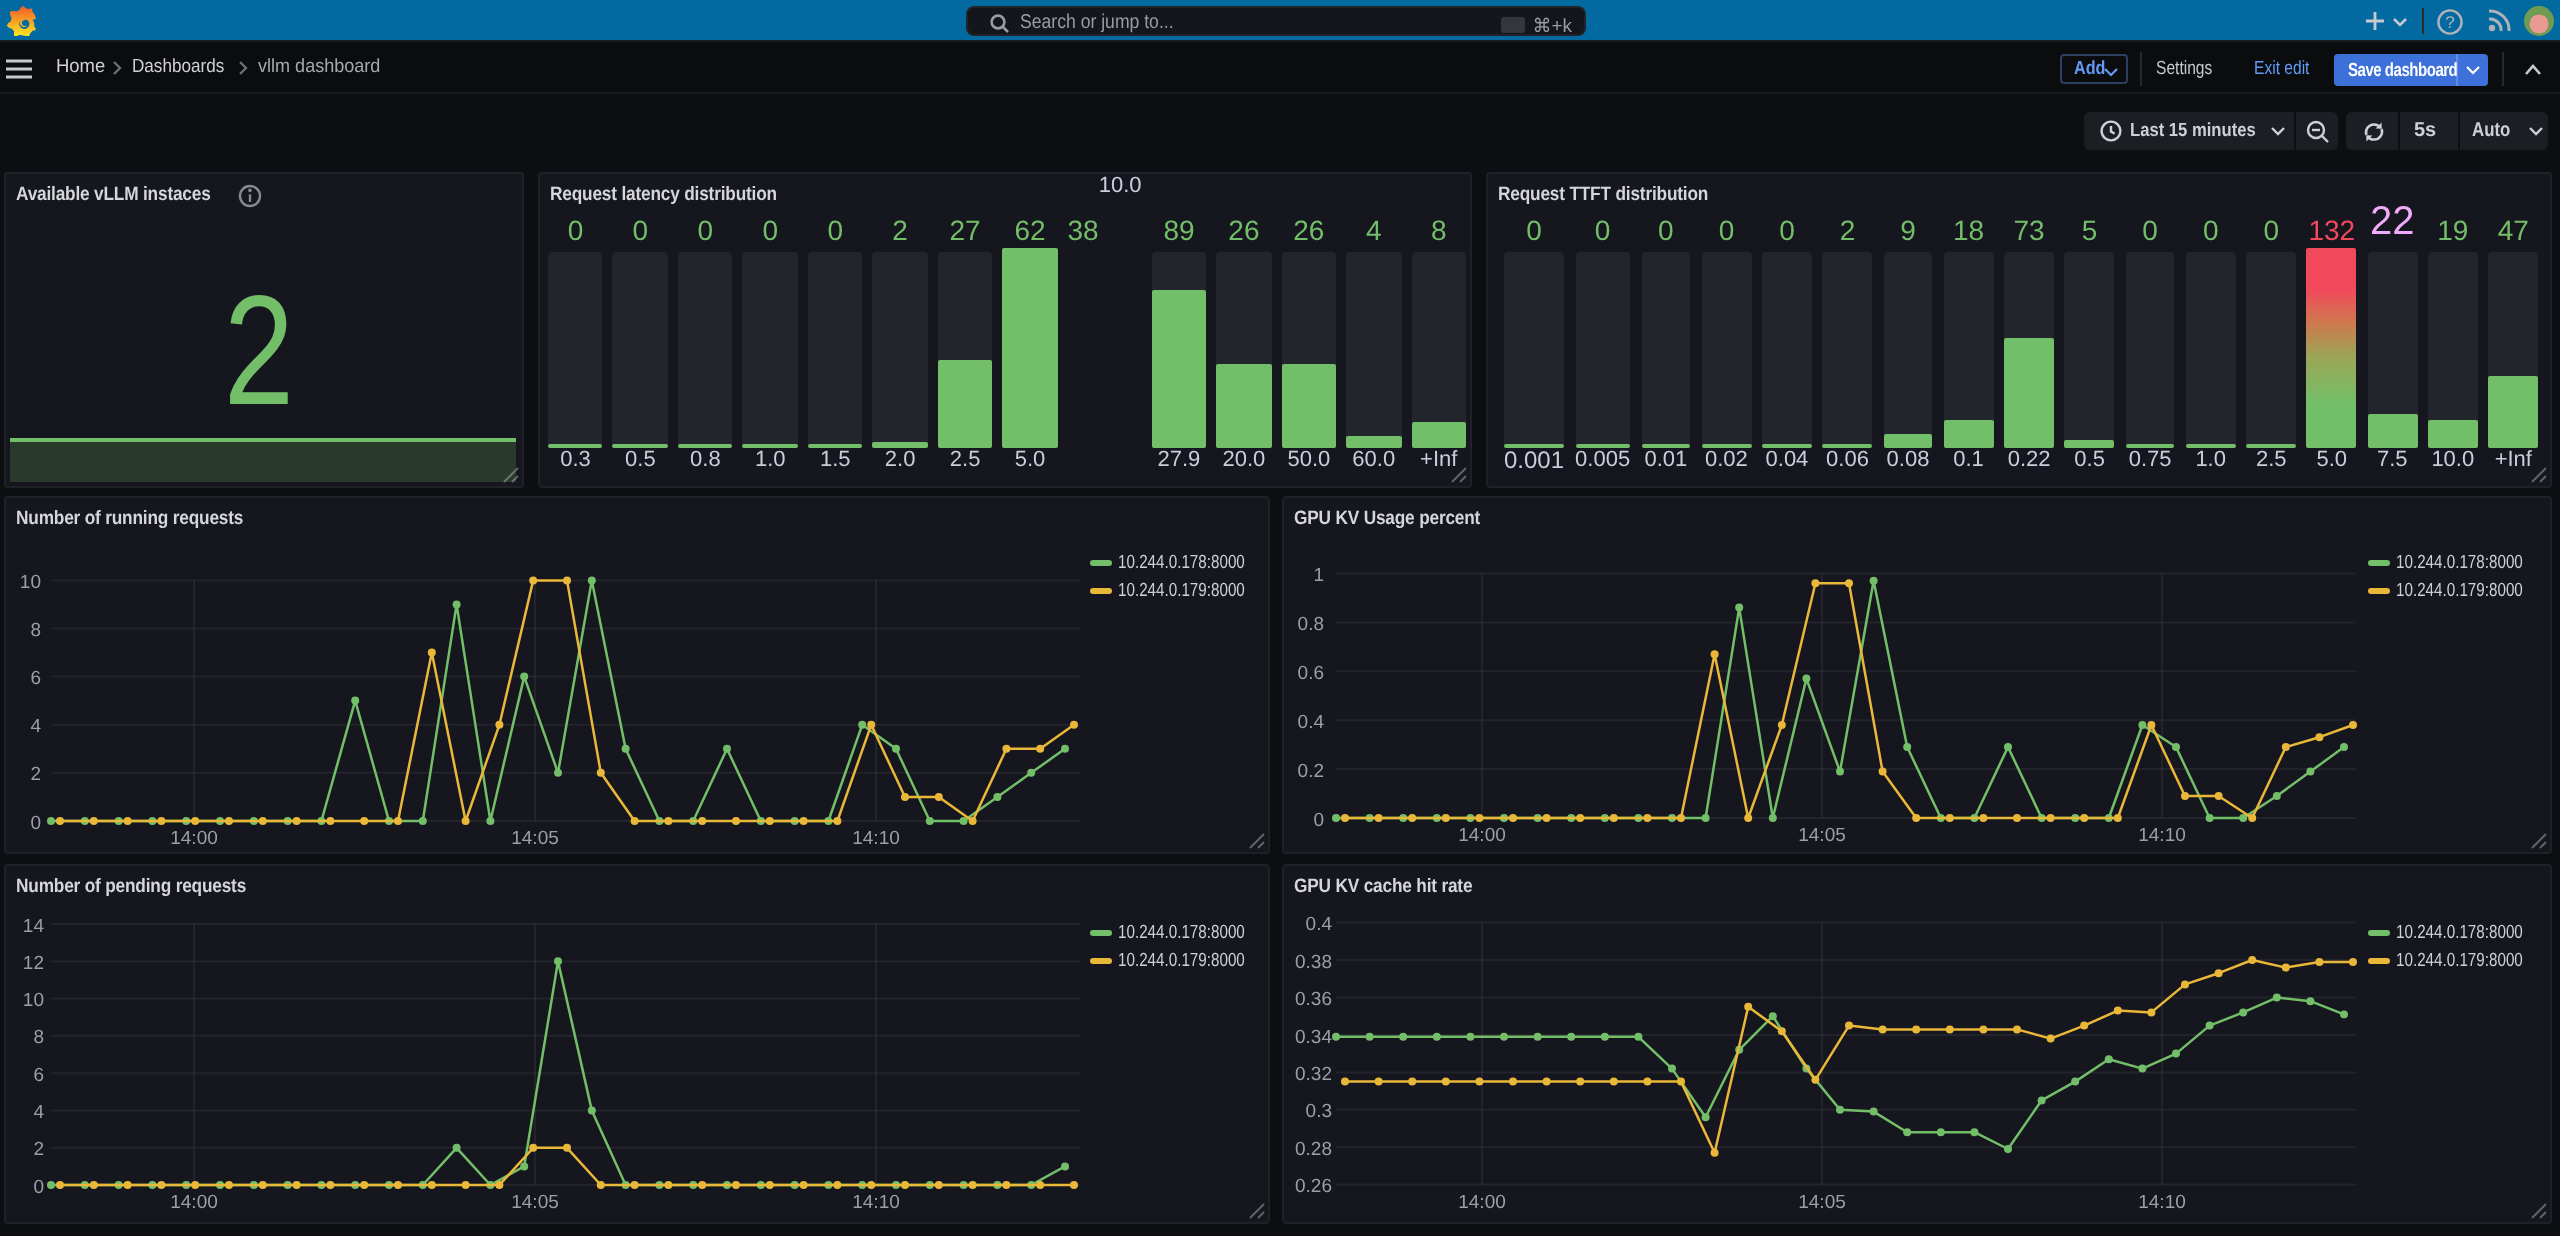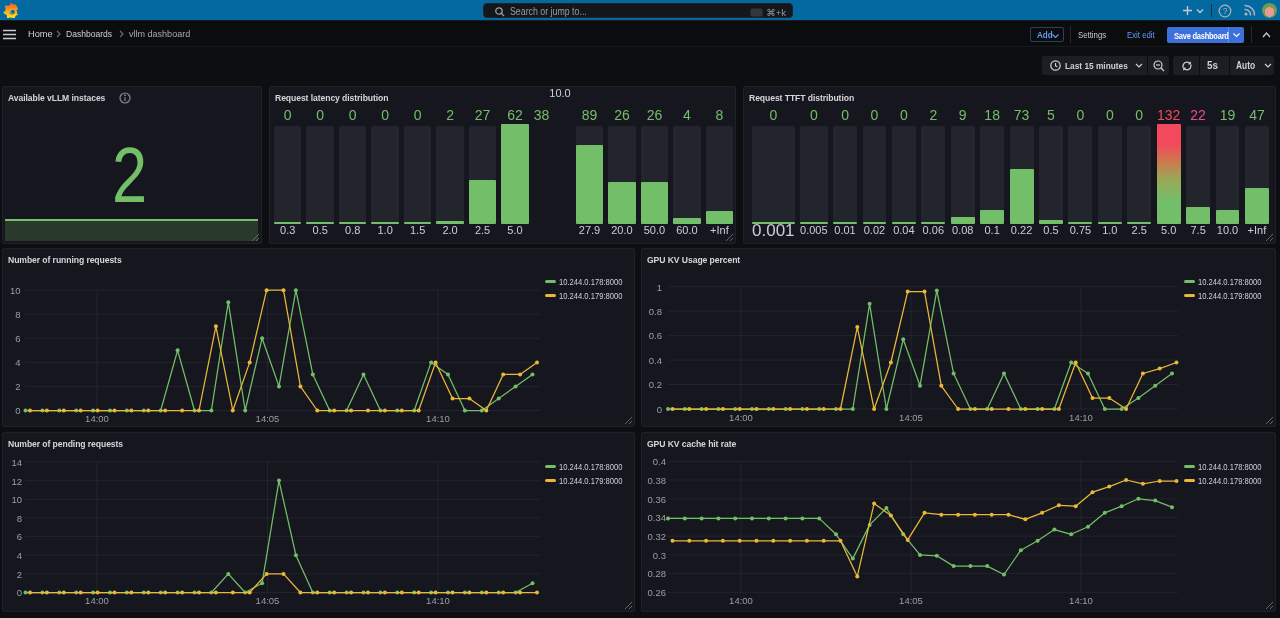--- a/index.html
+++ b/index.html
@@ -231,21 +231,21 @@
     </svg>
   </div>
 <div class="panel" style="left:743px;top:86px;width:533px;height:158px">
     <div class="ptitle">Request TTFT distribution</div>
     <div style="position:absolute;left:8px;right:6px;top:0;bottom:0;display:flex;gap:5.5px">
       <div style="flex:1;display:flex;flex-direction:column">
         <div style="height:39px;display:flex;align-items:flex-end;justify-content:center;padding-bottom:3px;font-size:14px;color:#73BF69">0</div>
         <div style="height:100px;position:relative;background:#22252b;border-radius:2px 2px 1px 1px">
           <div style="position:absolute;left:0;right:0;bottom:0;height:2px;background:#73BF69;border-radius:1px"></div>
         </div>
-        <div style="height:19px;display:flex;align-items:flex-start;justify-content:center;font-size:17px;line-height:13px;color:#ccccdc">0.001</div>
+        <div style="height:19px;display:flex;align-items:flex-start;justify-content:center;font-size:12px;line-height:13px;color:#ccccdc">0.001</div>
       </div>
       <div style="flex:1;display:flex;flex-direction:column">
         <div style="height:39px;display:flex;align-items:flex-end;justify-content:center;padding-bottom:3px;font-size:14px;color:#73BF69">0</div>
         <div style="height:100px;position:relative;background:#22252b;border-radius:2px 2px 1px 1px">
           <div style="position:absolute;left:0;right:0;bottom:0;height:2px;background:#73BF69;border-radius:1px"></div>
         </div>
         <div style="height:19px;display:flex;align-items:flex-start;justify-content:center;font-size:11px;line-height:13px;color:#ccccdc">0.005</div>
       </div>
       <div style="flex:1;display:flex;flex-direction:column">
         <div style="height:39px;display:flex;align-items:flex-end;justify-content:center;padding-bottom:3px;font-size:14px;color:#73BF69">0</div>
@@ -325,21 +325,21 @@
         <div style="height:19px;display:flex;align-items:flex-start;justify-content:center;font-size:11px;line-height:13px;color:#ccccdc">2.5</div>
       </div>
       <div style="flex:1;display:flex;flex-direction:column">
         <div style="height:39px;display:flex;align-items:flex-end;justify-content:center;padding-bottom:3px;font-size:14px;color:#F2495C">132</div>
         <div style="height:100px;position:relative;background:#22252b;border-radius:2px 2px 1px 1px">
           <div style="position:absolute;left:0;right:0;bottom:0;height:100px;background:linear-gradient(to top,#73bf69 0%,#73bf69 22%,#9aa757 45%,#cc7a4e 62%,#f2495c 79%,#f2495c 100%);border-radius:1px"></div>
         </div>
         <div style="height:19px;display:flex;align-items:flex-start;justify-content:center;font-size:11px;line-height:13px;color:#ccccdc">5.0</div>
       </div>
       <div style="flex:1;display:flex;flex-direction:column">
-        <div style="height:39px;display:flex;align-items:flex-end;justify-content:center;padding-bottom:3px;font-size:14px;color:#ec4899">22</div>
+        <div style="height:39px;display:flex;align-items:flex-end;justify-content:center;padding-bottom:3px;font-size:20px;color:#f0abfc">22</div>
         <div style="height:100px;position:relative;background:#22252b;border-radius:2px 2px 1px 1px">
           <div style="position:absolute;left:0;right:0;bottom:0;height:17px;background:#73BF69;border-radius:1px"></div>
         </div>
         <div style="height:19px;display:flex;align-items:flex-start;justify-content:center;font-size:11px;line-height:13px;color:#ccccdc">7.5</div>
       </div>
       <div style="flex:1;display:flex;flex-direction:column">
         <div style="height:39px;display:flex;align-items:flex-end;justify-content:center;padding-bottom:3px;font-size:14px;color:#73BF69">19</div>
         <div style="height:100px;position:relative;background:#22252b;border-radius:2px 2px 1px 1px">
           <div style="position:absolute;left:0;right:0;bottom:0;height:14px;background:#73BF69;border-radius:1px"></div>
         </div>

